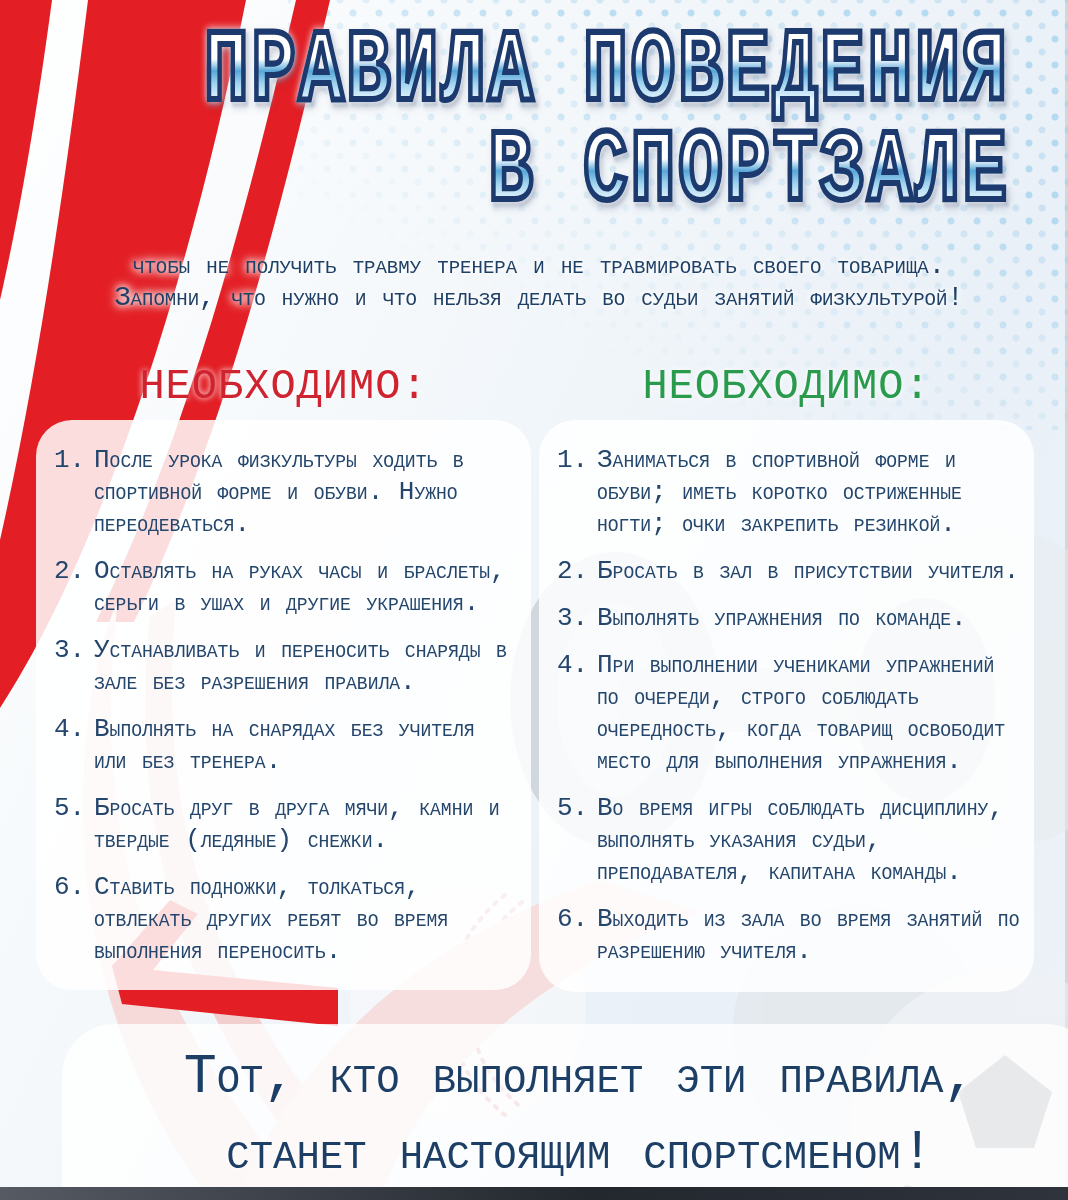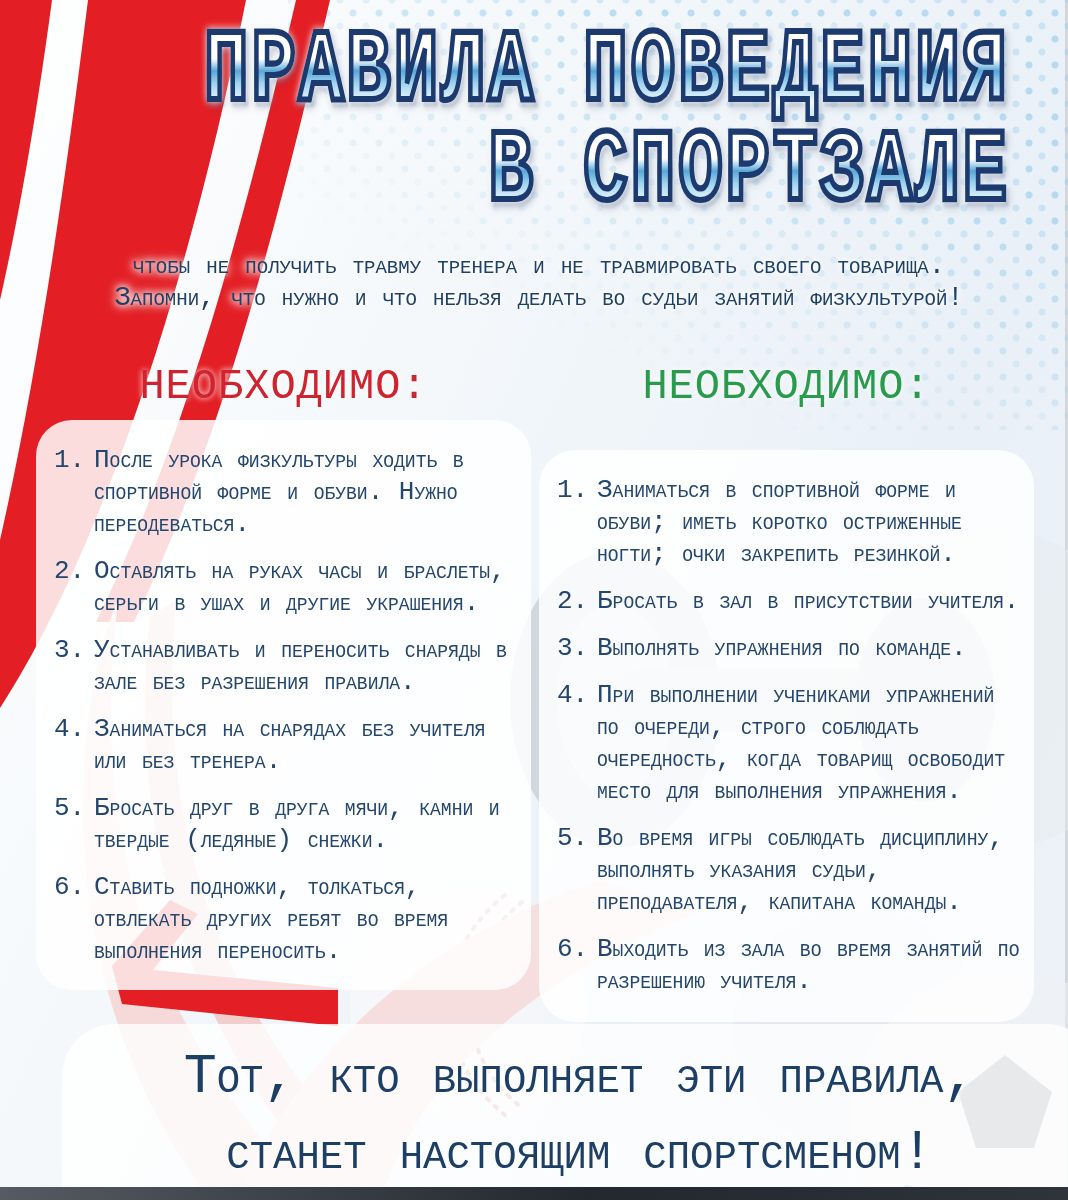--- a/index.html
+++ b/index.html
@@ -46,21 +46,21 @@
   .headers h2{flex:1;margin:0;text-align:center;font-weight:normal;font-size:42px;line-height:46px;letter-spacing:1px;text-shadow:0 0 6px #fff;}
   .h-forbidden{color:#cf2430;}
   .h-required{color:#2a9b4d;}
   
   .panels{position:absolute;top:420px;left:36px;right:34px;z-index:5;display:flex;gap:8px;align-items:flex-start;}
   .panel{
     flex:1;background:rgba(255,255,255,.85);border-radius:36px;
     padding:24px 12px 8px 10px;box-sizing:border-box;
   }
   .panel.left{min-height:545px;}
-  .panel.right{min-height:572px;margin-top:30px;}
+  .panel.right{min-height:572px;}
   .panel ol{list-style:none;margin:0;padding:0;counter-reset:rule;}
   .panel li{
     counter-increment:rule;position:relative;padding-left:48px;margin-bottom:15px;
     color:#24466d;font-size:26px;line-height:32px;font-variant:small-caps;
   }
   .panel li::before{content:counter(rule) ".";position:absolute;left:8px;top:0;}
   
   .footer-panel{
     position:absolute;left:62px;right:-30px;top:1024px;bottom:13px;z-index:6;
     background:rgba(255,255,255,.8);border-radius:52px 52px 0 0;
@@ -133,21 +133,21 @@
     <h2 class="h-forbidden">НЕОБХОДИМО:</h2>
     <h2 class="h-required">НЕОБХОДИМО:</h2>
   </div>
 
   <div class="panels">
     <div class="panel left">
       <ol>
         <li>После урока физкультуры ходить в спортивной форме и обуви. Нужно переодеваться.</li>
         <li>Оставлять на руках часы и браслеты, серьги в ушах и другие украшения.</li>
         <li>Устанавливать и переносить снаряды в зале без разрешения правила.</li>
-        <li>Заниматься на снарядах без учителя или без тренера.</li>
+        <li>Выполнять на снарядах без учителя или без тренера.</li>
         <li>Бросать друг в друга мячи, камни и твердые (ледяные) снежки.</li>
         <li>Ставить подножки, толкаться, отвлекать других ребят во время выполнения переносить.</li>
       </ol>
     </div>
     <div class="panel right">
       <ol>
         <li>Заниматься в спортивной форме и обуви; иметь коротко остриженные ногти; очки закрепить резинкой.</li>
         <li>Бросать в зал в присутствии учителя.</li>
         <li>Выполнять упражнения по команде.</li>
         <li>При выполнении учениками упражнений по очереди, строго соблюдать очередность, когда товарищ освободит место для выполнения упражнения.</li>

